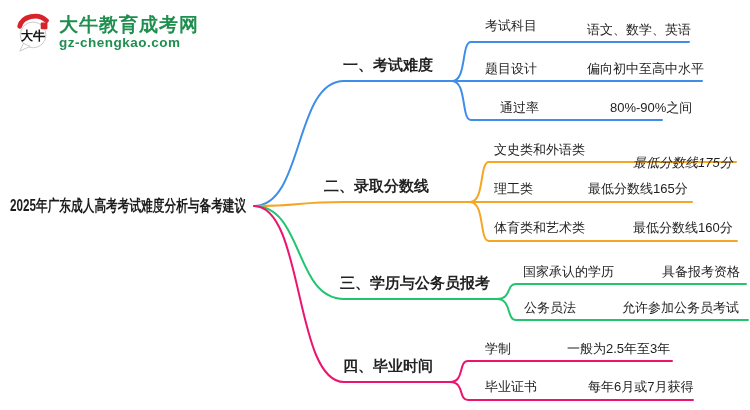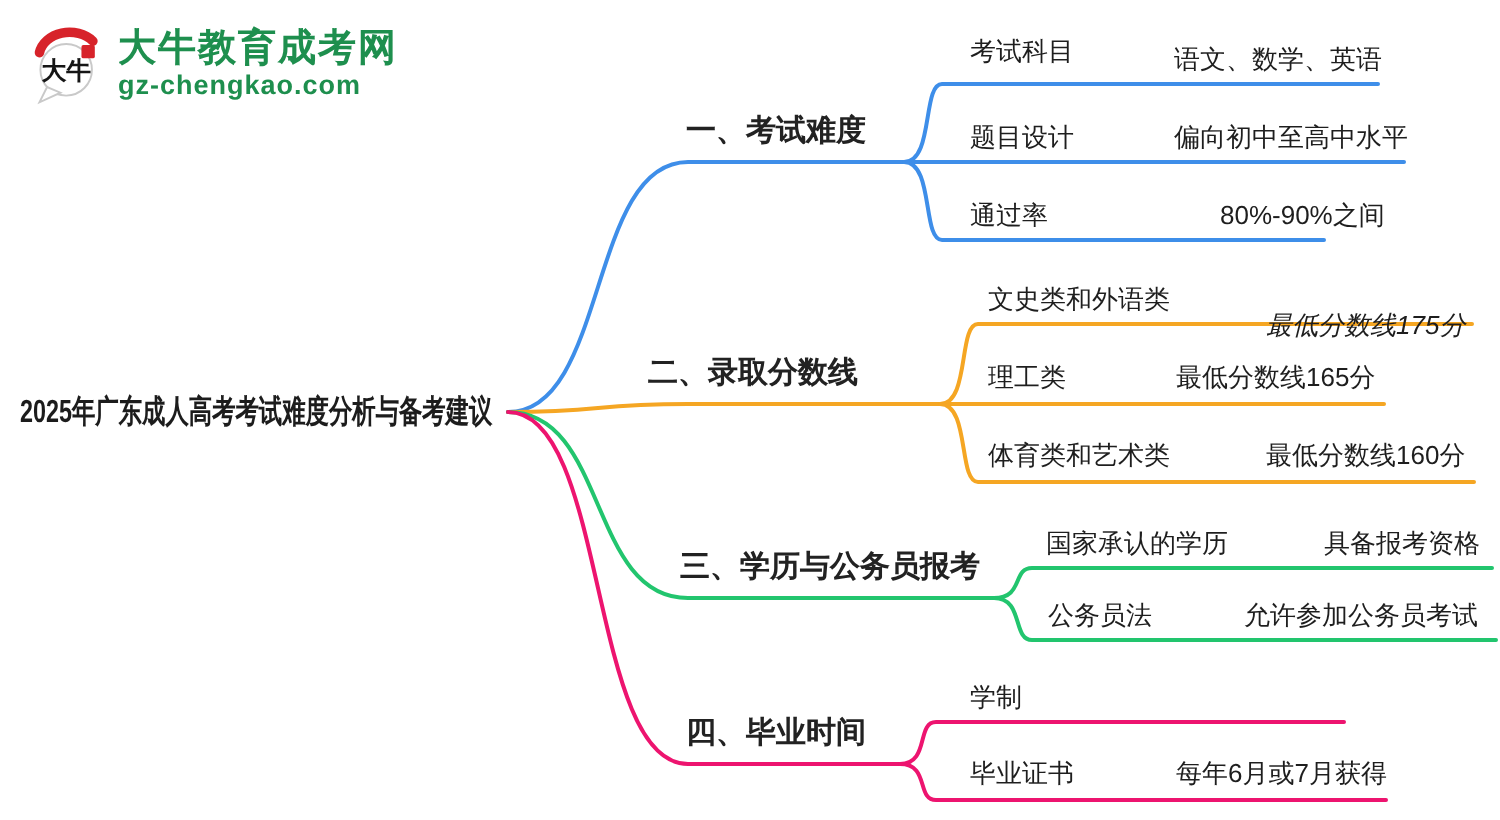--- a/index.html
+++ b/index.html
@@ -65,32 +65,33 @@
 
   <div class="txt branch-label" style="left:343px;top:56px;">一、考试难度</div>
   <div class="txt branch-label" style="left:324px;top:177px;">二、录取分数线</div>
   <div class="txt branch-label" style="left:340px;top:274px;">三、学历与公务员报考</div>
   <div class="txt branch-label" style="left:343px;top:357px;">四、毕业时间</div>
 
   <div class="txt leaf-label" style="left:485px;top:17px;">考试科目</div>
   <div class="txt leaf-value" style="left:587px;top:21px;text-align:right;">语文、数学、英语</div>
   <div class="txt leaf-label" style="left:485px;top:60px;">题目设计</div>
   <div class="txt leaf-value" style="left:587px;top:60px;">偏向初中至高中水平</div>
-  <div class="txt leaf-label" style="left:485px;top:99px;font-family:Liberation Mono, monospace;">通过率</div>
+  <div class="txt leaf-label" style="left:500px;top:99px;font-family:Liberation Mono, monospace;">通过率</div>
   <div class="txt leaf-value" style="left:610px;top:99px;">80%-90%之间</div>
 
   <div class="txt leaf-label" style="left:494px;top:141px;">文史类和外语类</div>
   <div class="txt leaf-value" style="left:633px;top:154px;font-style:italic;">最低分数线175分</div>
   <div class="txt leaf-label" style="left:494px;top:180px;">理工类</div>
   <div class="txt leaf-value" style="left:588px;top:180px;">最低分数线165分</div>
   <div class="txt leaf-label" style="left:494px;top:219px;text-align:center;">体育类和艺术类</div>
   <div class="txt leaf-value" style="left:633px;top:219px;">最低分数线160分</div>
 
   <div class="txt leaf-label" style="left:523px;top:263px;">国家承认的学历</div>
   <div class="txt leaf-value" style="left:662px;top:263px;">具备报考资格</div>
   <div class="txt leaf-label" style="left:524px;top:299px;">公务员法</div>
   <div class="txt leaf-value" style="left:622px;top:299px;">允许参加公务员考试</div>
 
   <div class="txt leaf-label" style="left:485px;top:340px;">学制</div>
+  <div class="txt leaf-value" style="left:567px;top:340px;">一般为2.5年至3年</div>
   <div class="txt leaf-label" style="left:485px;top:378px;">毕业证书</div>
   <div class="txt leaf-value" style="left:588px;top:378px;">每年6月或7月获得</div>
 
 </div>
 
 </body></html>

